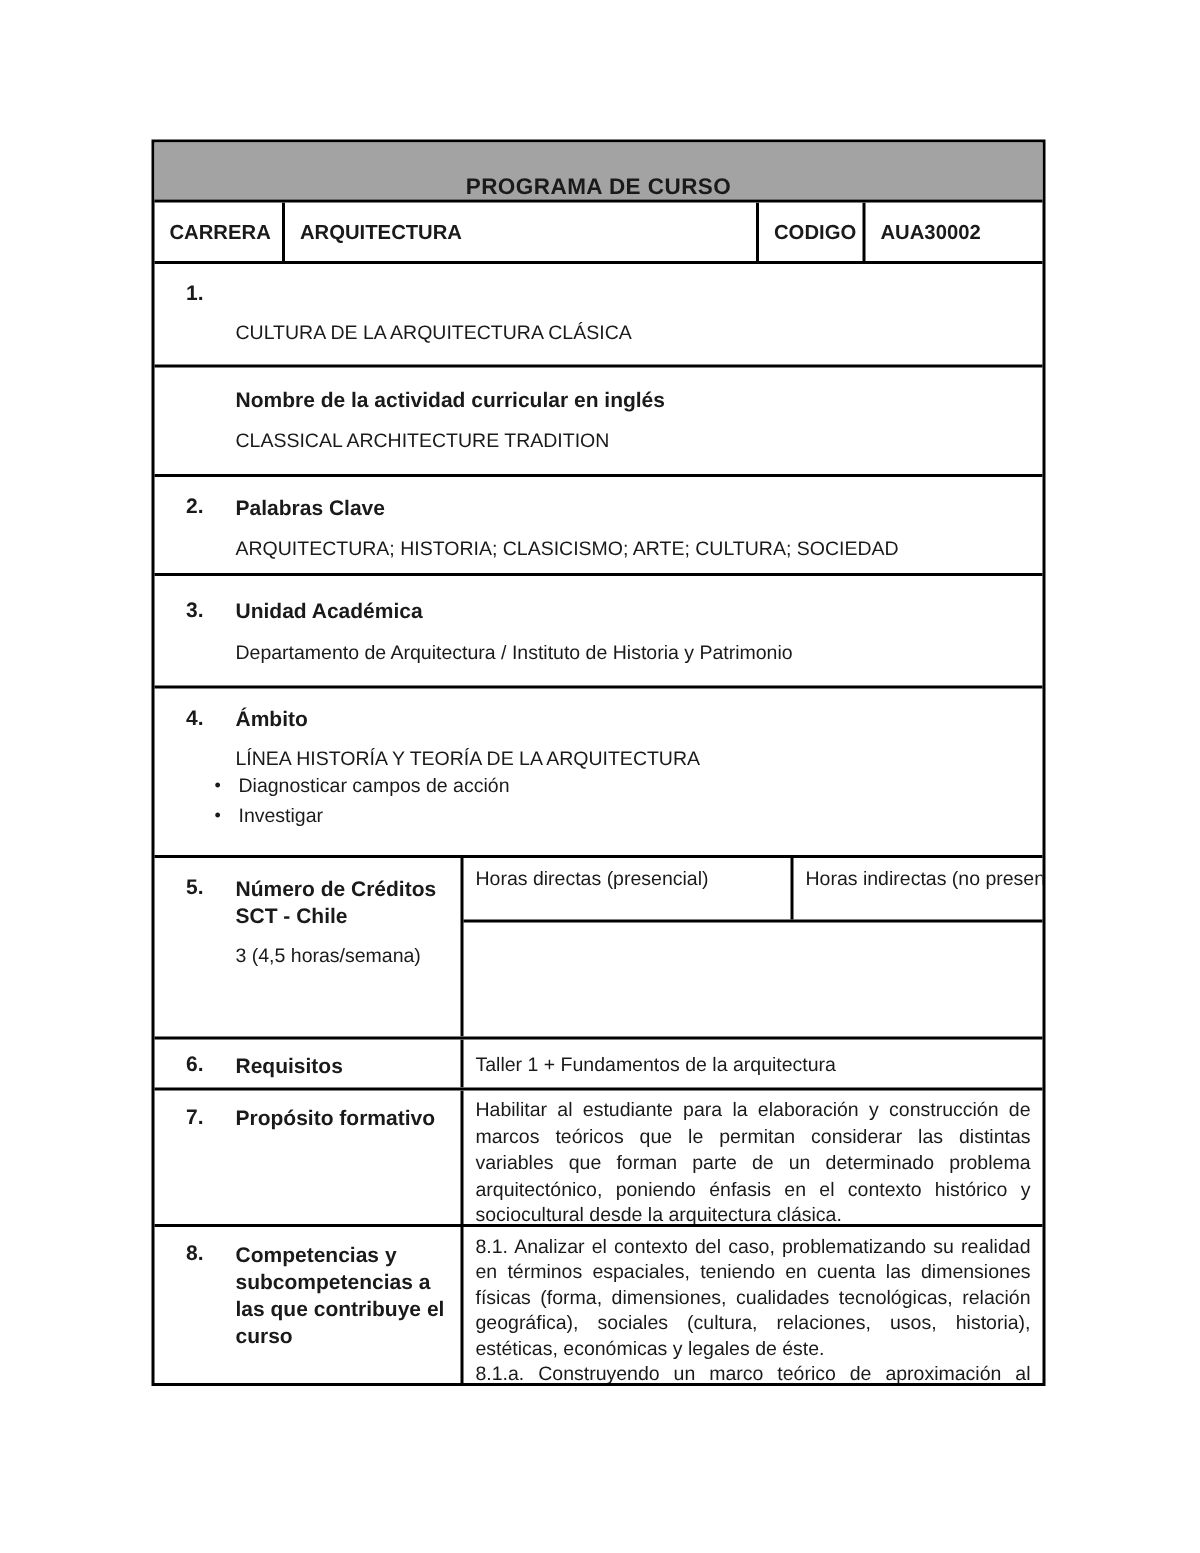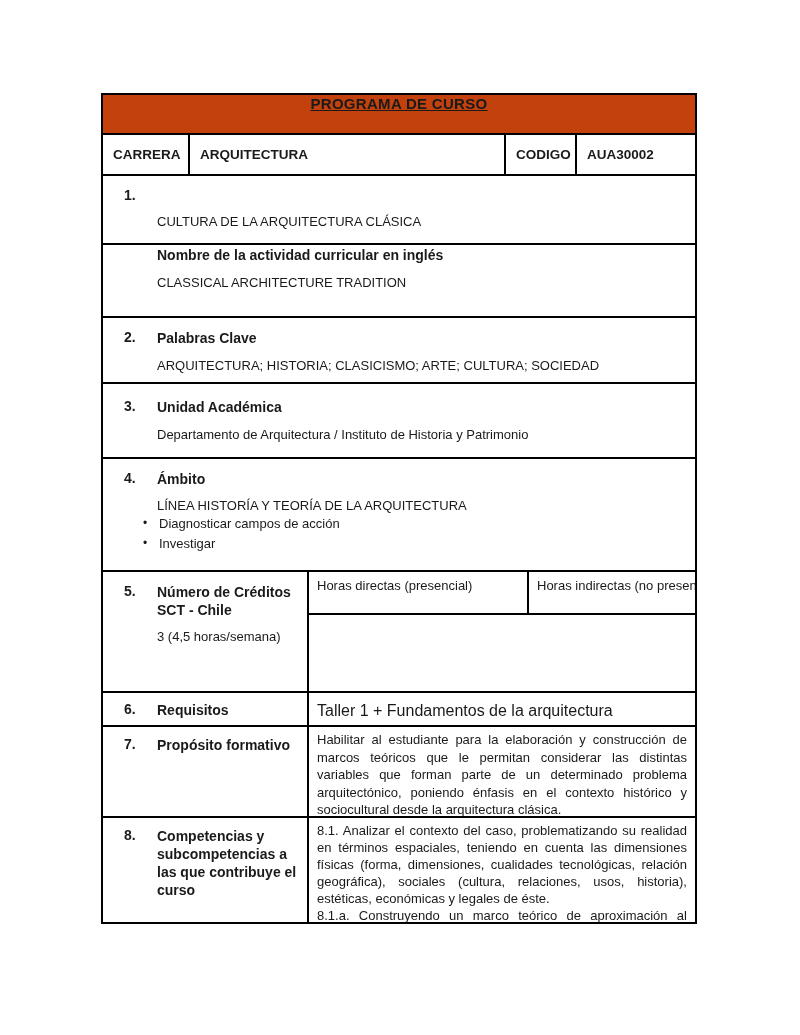--- a/index.html
+++ b/index.html
@@ -18,22 +18,22 @@
     background: #fff;
     display: flex;
     flex-direction: column;
   }
   .row { border-top: 2px solid #000; overflow: hidden; flex: none; }
   .row.first { border-top: none; }
 
   
   .title-row {
     height: 38px;
-    background: #c2410c;
-    display: flex; align-items: flex-start; justify-content: center; text-decoration: underline;
+    background: #a3a3a3;
+    display: flex; align-items: flex-end; justify-content: center;
   }
   .title-row .t {
     font-weight: bold; font-size: 15px; letter-spacing: 0.3px;
   }
 
   
   .carrera-row { height: 41px; display: flex; }
   .carrera-row .cell {
     border-left: 2px solid #000;
     display: flex; align-items: center;
@@ -48,21 +48,21 @@
   .c-w4 { flex: 1; font-weight: bold; }
 
   
   .headrow { display: flex; padding-left: 21px; margin-top: 11px; }
   .headrow .num { width: 33px; flex: none; font-weight: bold; font-size: 14px; }
   .headrow .lbl { font-weight: bold; font-size: 14px; line-height: 18px; }
   .contentline { margin-left: 54px; font-size: 13px; margin-top: 11px; }
 
   .h-s1   { height: 69px; }
   .h-s1en { height: 73px; }
-  .h-s1en .headrow { margin-top: 1px; }
+  .h-s1en .headrow { margin-top: 12px; }
   .h-s2   { height: 66px; }
   .h-s3   { height: 75px; }
   .h-s3 .headrow { margin-top: 14px; }
   .h-s4   { height: 113px; }
   .h-s4 .contentline { margin-top: 10px; }
   .bullet-line { display: flex; margin-left: 40px; margin-top: 1px; font-size: 13px; line-height: 19px; }
   .bullet-line .b { width: 16px; flex: none; font-size: 12px; }
 
   
   .h-s5 { height: 121px; display: flex; }
@@ -75,21 +75,21 @@
   .r5c1 { width: 218px; flex: none; padding: 5px 8px; font-size: 13px; line-height: 18px; }
   .r5c2 { flex: 1; border-left: 2px solid #000; padding: 5px 8px; font-size: 13px; line-height: 18px; }
   .r5-vals .r5c1, .r5-vals .r5c2 { padding-top: 8px; }
 
   
   .lr { display: flex; }
   .lr .lcell { width: 204px; flex: none; }
   .lr .rcell { flex: 1; border-left: 2px solid #000; overflow: hidden; }
   .h-s6 { height: 34px; }
   .h-s6 .headrow { margin-top: 8px; }
-  .h-s6 .rcell { font-size: 16px; padding: 9px 8px 0 8px; }
+  .h-s6 .rcell { font-size: 13px; padding: 9px 8px 0 8px; }
   .h-s7 { height: 91px; }
   .h-s7 .headrow { margin-top: 9px; }
   .h-s8 { height: 106px; }
   .h-s8 .headrow { margin-top: 9px; }
   .h-s8 .lbl { width: 150px; }
   .para {
     font-size: 13px; line-height: 17.5px;
     text-align: justify;
     padding: 4px 8px 0 8px;
   }

